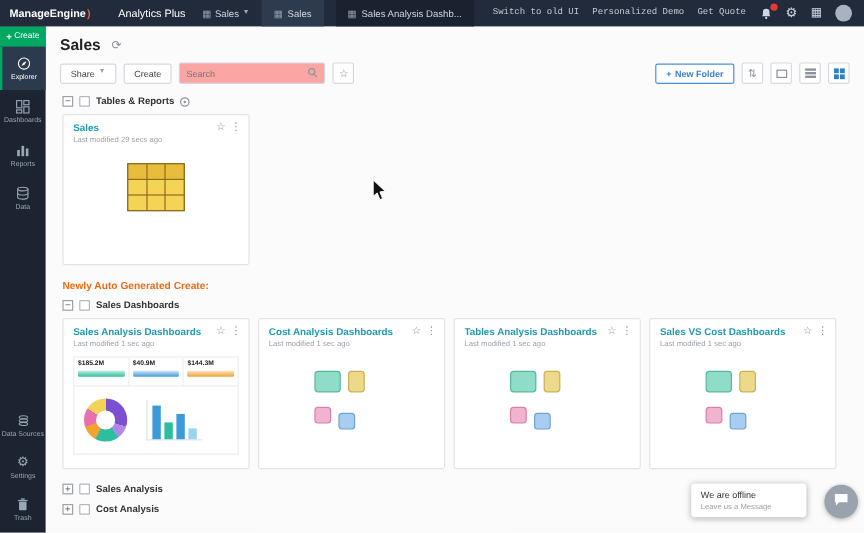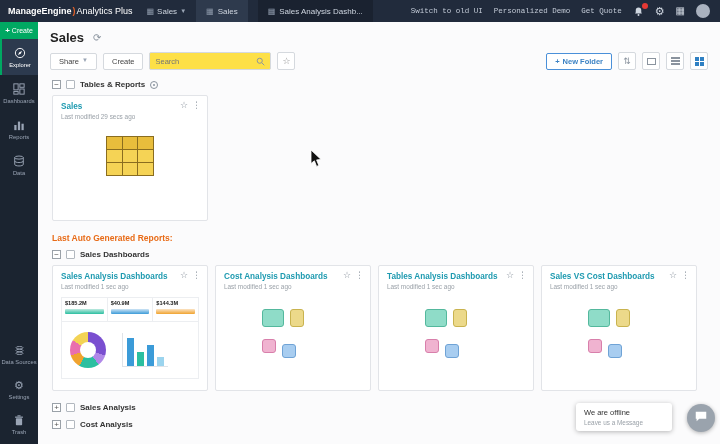--- a/index.html
+++ b/index.html
@@ -5,21 +5,21 @@
   * { box-sizing: border-box; margin: 0; padding: 0; }
   html,body { width:720px; height:444px; overflow:hidden; }
   body { font-family:"Liberation Sans", sans-serif; background:#fff; position:relative; }
 
   
   .topbar { position:absolute; top:0; left:0; right:0; height:22px; background:#212b3c;
             display:flex; align-items:center; color:#cfd6e0; z-index:20; }
   .brand { margin-left:8px; font-size:9px; white-space:nowrap; cursor:pointer; }
   .brand-main { color:#fff; font-weight:bold; }
   .brand-accent { color:#e0622a; font-weight:bold; margin:0 1px; }
-  .brand-sub { color:#fff; }
+  .brand-sub { color:#fff;margin-left:22px; }
   .ws-select { margin-left:14px; display:flex; align-items:center; gap:3px; font-size:8px; cursor:pointer; }
   .ws-icon, .tab-icon { font-size:8px; color:#8f9bac; }
   .caret { font-size:6px; color:#9aa5b5; }
   .tab { height:22px; display:flex; align-items:center; gap:4px; padding:0 10px; font-size:8px;
          margin-left:10px; background:#2e3a4d; cursor:pointer; white-space:nowrap; }
   .tab.active { background:#1a2230; }
   .topbar-right { margin-left:auto; display:flex; align-items:center; gap:11px; padding-right:10px; font-size:7.5px; }
   .topbar-right a { color:#c2cad6; text-decoration:none; cursor:pointer; white-space:nowrap;font-family:Liberation Mono, monospace; }
   .icon-btn { position:relative; display:flex; align-items:center; cursor:pointer; color:#cfd6e0; }
   .badge { position:absolute; top:-3px; right:-4px; width:6px; height:6px; border-radius:50%; background:#e53935; }
@@ -40,21 +40,21 @@
 
   
   .main { position:absolute; top:22px; left:38px; right:0; bottom:0; background:#fbfbfc; overflow:hidden; }
   .page-head { display:flex; align-items:center; gap:9px; padding:8px 12px 5px; }
   .page-title { font-size:13px; font-weight:bold; color:#222; }
   .refresh-glyph { font-size:10px; color:#8a939e; cursor:pointer; }
 
   .toolbar { display:flex; align-items:center; gap:6px; padding:2px 12px 6px; }
   .btn { background:#fff; border:1px solid #d5d9de; border-radius:2px; font-size:7.5px;
          padding:3px 8px; color:#444; cursor:pointer; display:flex; align-items:flex-start; gap:3px; }
-  .search-box { width:122px; height:18px; border:1px solid #d5d9de; border-radius:2px; background:#fde047;
+  .search-box { width:122px; height:18px; border:1px solid #d5d9de; border-radius:2px; background:#fca5a5;
                 display:flex; align-items:center; padding:0 5px; }
   .search-box input { border:none; outline:none; flex:1; font-size:7.5px; font-family:inherit; color:#444; min-width:0; background:transparent; }
   .sq-btn { width:18px; height:18px; border:1px solid #d5d9de; border-radius:2px; background:#fff;
             display:flex; align-items:center; justify-content:center; font-size:9px; color:#888; cursor:pointer; }
   .toolbar-right { margin-left:auto; display:flex; align-items:center; gap:6px; }
   .new-folder { border:1px solid #4a90d9; color:#3b82c4; font-weight:bold; }
   .view-glyph { font-size:9px; color:#8a939e; }
   .grid-ico { display:grid; grid-template-columns:4px 4px; grid-template-rows:4px 4px; gap:1px; }
   .grid-ico span { background:#2f80c3; display:block; }
   .lines-ico span { display:block; width:9px; height:1.5px; background:#8a939e; margin:1.5px 0; }
@@ -315,21 +315,21 @@
         <span></span>
           <span></span>
           <span></span>
         <span></span>
           <span></span>
           <span></span>
       </div>
     </div>
   </div>
 
-  <div class="auto-heading">Last Auto Generated Reports:</div>
+  <div class="auto-heading">Newly Auto Generated Create:</div>
 
   <div class="row-line">
     <span class="collapse-box">−</span>
     <span class="checkbox"></span>
     <span class="lbl">Sales Dashboards</span>
   </div>
 
   <div class="cards-row">
 
     <div class="card">

